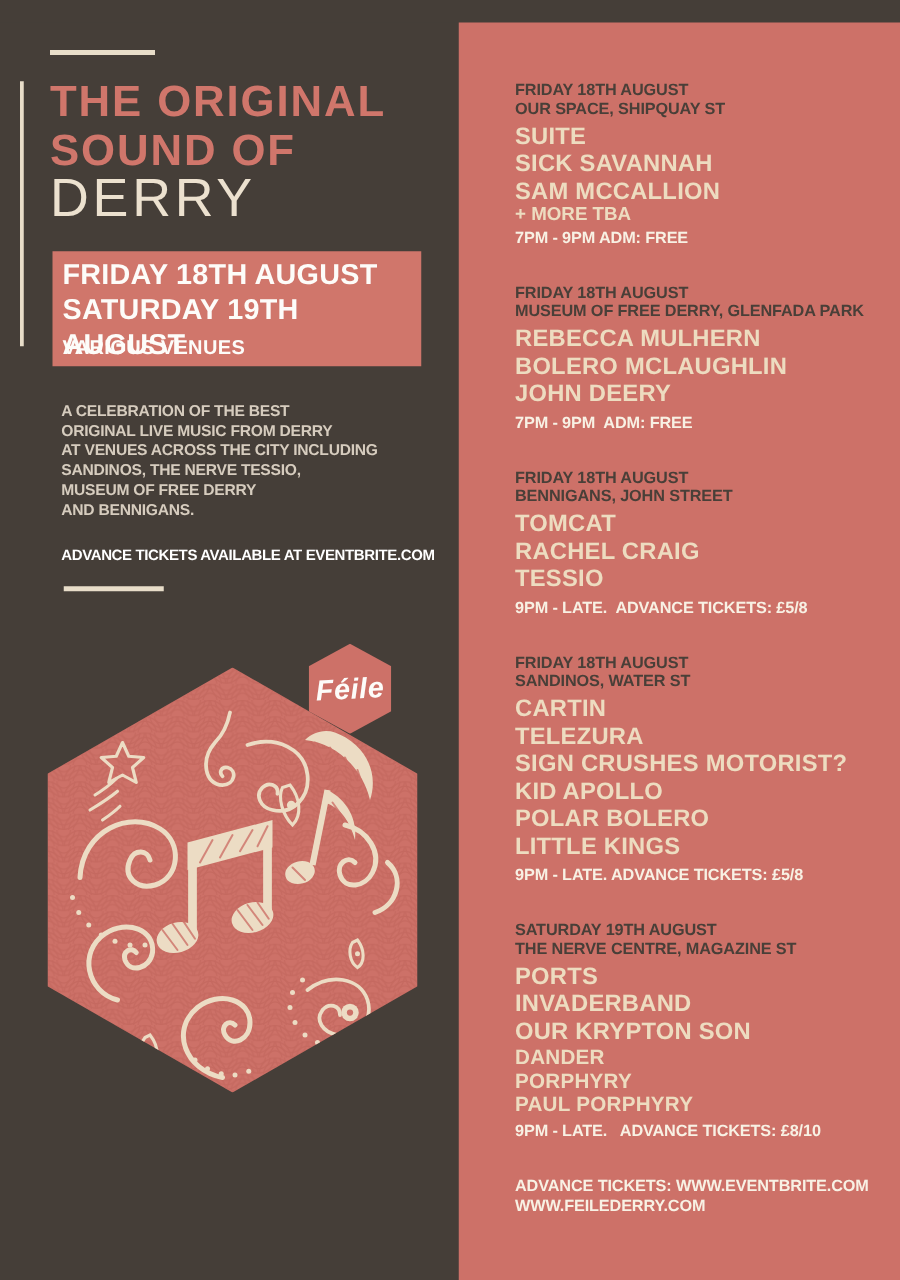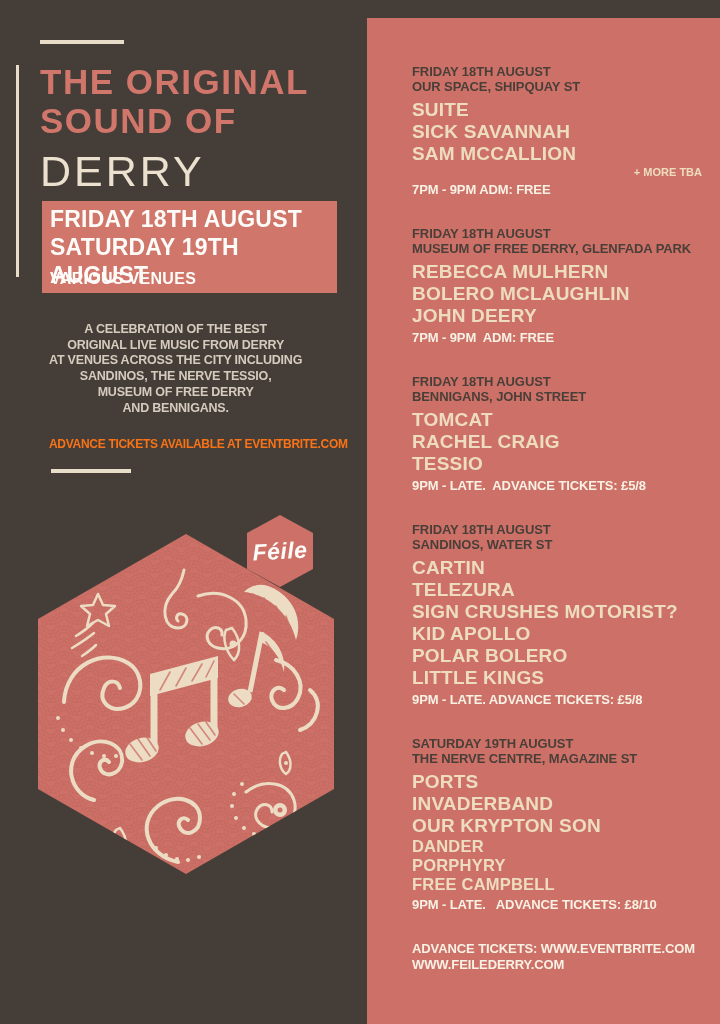--- a/index.html
+++ b/index.html
@@ -6,49 +6,49 @@
   html,body { width:720px; height:1024px; }
   body { font-family:"Liberation Sans", sans-serif; background:#453e38; overflow:hidden; }
   #poster { position:relative; width:720px; height:1024px; background:#453e38;margin-top:18px; }
 
   
   #left-panel { position:absolute; left:0; top:0; width:367px; height:1024px; background:#453e38; }
   .accent-line-top { position:absolute; left:40px; top:22px; width:84px; height:4px; background:#e8ddc9; }
   .accent-line-left { position:absolute; left:16px; top:47px; width:3px; height:212px; background:#e8ddc9; }
   .title { position:absolute; left:40px; top:44px; font-size:35px; font-weight:bold;
            color:#d0766b; line-height:39px; letter-spacing:1.5px; }
-  .derry { position:absolute; left:40px; top:130px; font-size:43px; font-weight:normal;
+  .derry { position:absolute; left:40px; top:118px; font-size:43px; font-weight:normal;
            color:#ece1cf; letter-spacing:3px; line-height:46px; }
   .dates-banner { position:absolute; left:42px; top:183px; width:295px; background:#d0766b;
                   padding:4px 8px; }
   .dates-banner div { font-size:23px; font-weight:bold; color:#fdfcf9; line-height:28px; letter-spacing:0.2px; }
   .venues-label { position:absolute; left:50px; top:252px; font-size:16px; font-weight:bold;
                   color:#fdfcf9; letter-spacing:0.3px; }
   .description { position:absolute; left:49px; top:304px; font-size:12.5px; font-weight:bold;
-                 color:#d6ccbe; line-height:15.7px; letter-spacing:-0.2px;text-align:center; }
+                 color:#d6ccbe; line-height:15.7px; letter-spacing:-0.2px; }
   .tickets-note { position:absolute; left:49px; top:419px; font-size:12px; font-weight:bold;
-                  color:#f97316; letter-spacing:-0.3px; }
+                  color:#ffffff; letter-spacing:-0.3px; }
   .accent-line-bottom { position:absolute; left:51px; top:451px; width:80px; height:4px; background:#e8ddc9; }
   .hex-illustration { position:absolute; left:38px; top:516px; width:296px; height:340px; }
   .feile-badge { position:absolute; left:247px; top:497px; width:66px; height:72px; z-index:3; }
   .feile-text { position:absolute; left:247px; top:497px; width:66px; height:72px; z-index:4;
                 display:flex; align-items:center; justify-content:center;
                 color:#fdfcf9; font-size:23px; font-weight:bold; font-style:italic;
                 transform:rotate(-3deg); letter-spacing:0.5px; }
 
   
   #right-panel { position:absolute; left:367px; top:0; width:353px; height:1024px;
                  background:#cd7168; padding:46px 18px 0 45px; }
   .event { margin-bottom:28px; }
   .event-date, .event-venue { font-size:13px; font-weight:bold; color:#493f38;
                               line-height:15px; letter-spacing:-0.1px; }
   .artist-list { margin-top:5px; }
   .artist { font-size:19px; font-weight:bold; color:#eddcc0; line-height:22px; letter-spacing:0.2px; }
   .artist.small { font-size:16.5px; line-height:19px; }
-  .artist-extra { font-size:11px; font-weight:bold; color:#eddcc0; line-height:14px;text-align:right; }
+  .artist-extra { font-size:15px; font-weight:bold; color:#eddcc0; line-height:14px; }
   .event-time { font-size:13px; font-weight:bold; color:#f8f1e4; line-height:16px;
                 margin-top:3px; white-space:pre; letter-spacing:-0.1px; }
   .footer { margin-top:0; }
   .footer div { font-size:13px; font-weight:bold; color:#f8f1e4; line-height:16px; letter-spacing:-0.1px; }
 </style>
 </head>
 <body>
 
 <div id="poster">
 
@@ -253,21 +253,21 @@
 
     <div class="event">
       <div class="event-date">SATURDAY 19TH AUGUST</div>
       <div class="event-venue">THE NERVE CENTRE, MAGAZINE ST</div>
       <div class="artist-list">
         <div class="artist">PORTS</div>
         <div class="artist">INVADERBAND</div>
         <div class="artist">OUR KRYPTON SON</div>
         <div class="artist small">DANDER</div>
         <div class="artist small">PORPHYRY</div>
-        <div class="artist small">FREE CAMPBELL</div>
+        <div class="artist small">PAUL PORPHYRY</div>
       </div>
       <div class="event-time">9PM - LATE.   ADVANCE TICKETS: £8/10</div>
     </div>
 
     <div class="footer">
       <div>ADVANCE TICKETS: WWW.EVENTBRITE.COM</div>
       <div>WWW.FEILEDERRY.COM</div>
     </div>
 
   </div>

